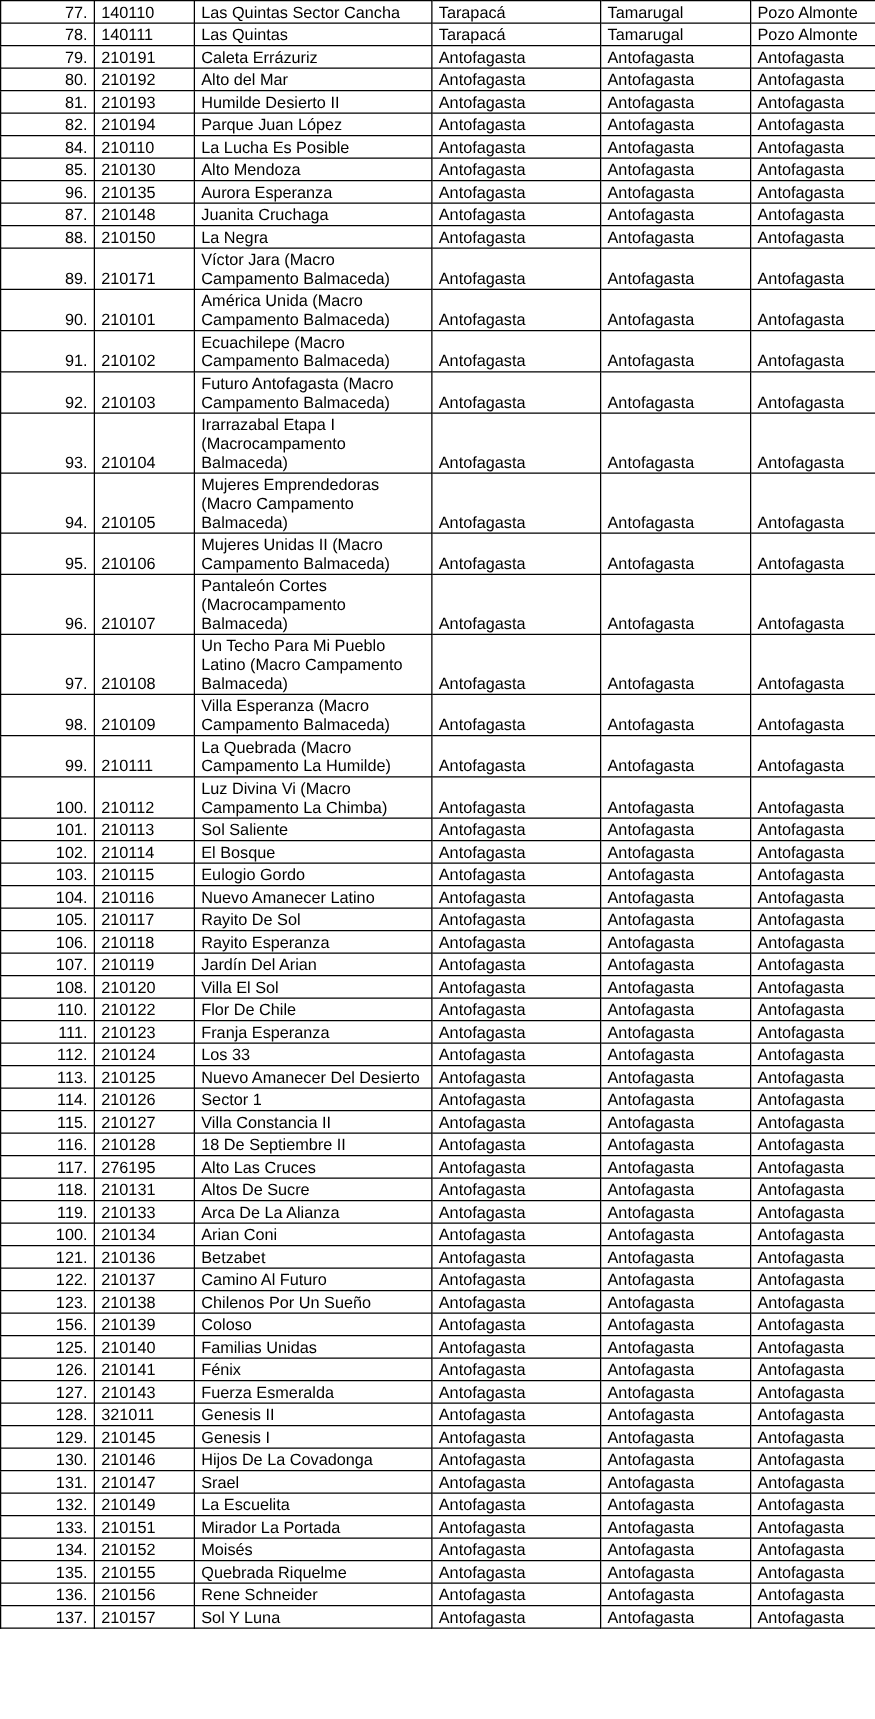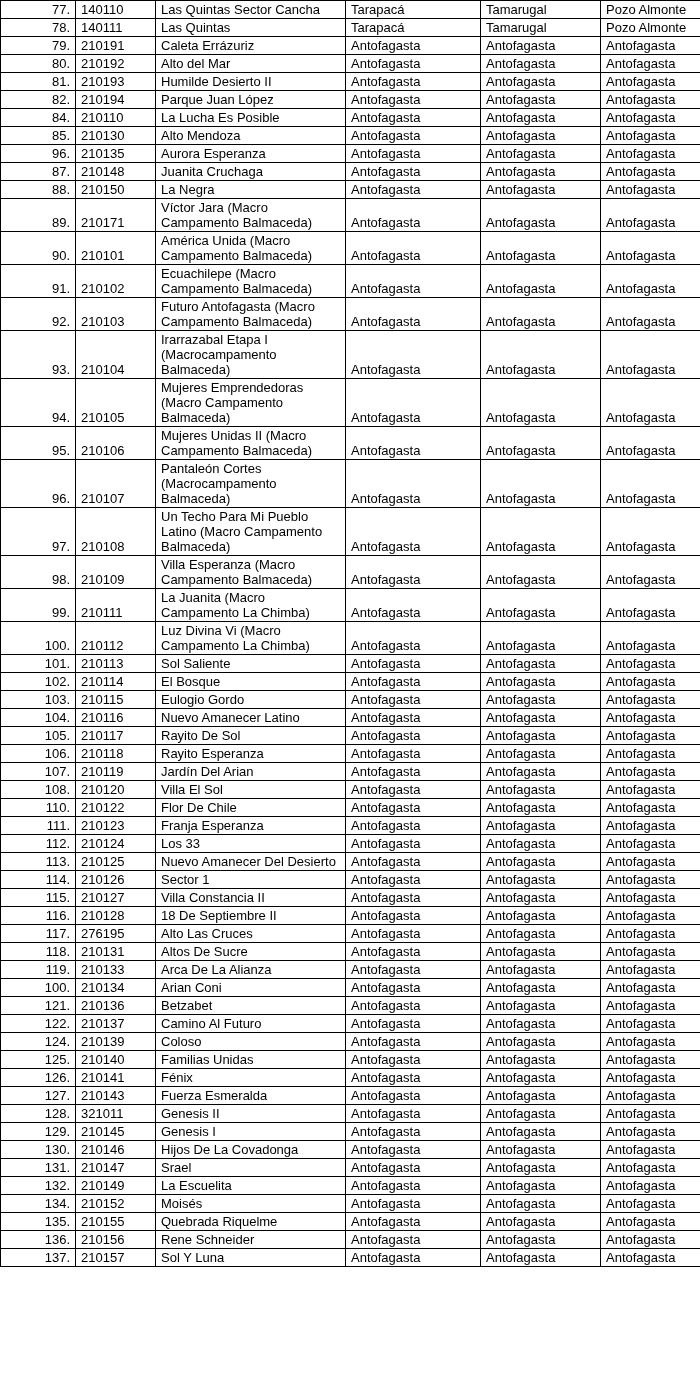--- a/index.html
+++ b/index.html
@@ -219,21 +219,21 @@
         <td class="c0">98.</td>
         <td class="c1">210109</td>
         <td class="c2">Villa Esperanza (Macro Campamento Balmaceda)</td>
         <td class="c3">Antofagasta</td>
         <td class="c4">Antofagasta</td>
         <td class="c5">Antofagasta</td>
       </tr>
       <tr>
         <td class="c0">99.</td>
         <td class="c1">210111</td>
-        <td class="c2">La Juanita (Macro Campamento La Chimba)</td>
+        <td class="c2">La Quebrada (Macro Campamento La Humilde)</td>
         <td class="c3">Antofagasta</td>
         <td class="c4">Antofagasta</td>
         <td class="c5">Antofagasta</td>
       </tr>
       <tr>
         <td class="c0">100.</td>
         <td class="c1">210112</td>
         <td class="c2">Luz Divina Vi (Macro Campamento La Chimba)</td>
         <td class="c3">Antofagasta</td>
         <td class="c4">Antofagasta</td>
@@ -401,21 +401,29 @@
       </tr>
       <tr>
         <td class="c0">122.</td>
         <td class="c1">210137</td>
         <td class="c2">Camino Al Futuro</td>
         <td class="c3">Antofagasta</td>
         <td class="c4">Antofagasta</td>
         <td class="c5">Antofagasta</td>
       </tr>
       <tr>
-        <td class="c0">124.</td>
+        <td class="c0">123.</td>
+        <td class="c1">210138</td>
+        <td class="c2">Chilenos Por Un Sueño</td>
+        <td class="c3">Antofagasta</td>
+        <td class="c4">Antofagasta</td>
+        <td class="c5">Antofagasta</td>
+      </tr>
+      <tr>
+        <td class="c0">156.</td>
         <td class="c1">210139</td>
         <td class="c2">Coloso</td>
         <td class="c3">Antofagasta</td>
         <td class="c4">Antofagasta</td>
         <td class="c5">Antofagasta</td>
       </tr>
       <tr>
         <td class="c0">125.</td>
         <td class="c1">210140</td>
         <td class="c2">Familias Unidas</td>
@@ -468,20 +476,28 @@
         <td class="c1">210147</td>
         <td class="c2">Srael</td>
         <td class="c3">Antofagasta</td>
         <td class="c4">Antofagasta</td>
         <td class="c5">Antofagasta</td>
       </tr>
       <tr>
         <td class="c0">132.</td>
         <td class="c1">210149</td>
         <td class="c2">La Escuelita</td>
+        <td class="c3">Antofagasta</td>
+        <td class="c4">Antofagasta</td>
+        <td class="c5">Antofagasta</td>
+      </tr>
+      <tr>
+        <td class="c0">133.</td>
+        <td class="c1">210151</td>
+        <td class="c2">Mirador La Portada</td>
         <td class="c3">Antofagasta</td>
         <td class="c4">Antofagasta</td>
         <td class="c5">Antofagasta</td>
       </tr>
       <tr>
         <td class="c0">134.</td>
         <td class="c1">210152</td>
         <td class="c2">Moisés</td>
         <td class="c3">Antofagasta</td>
         <td class="c4">Antofagasta</td>

